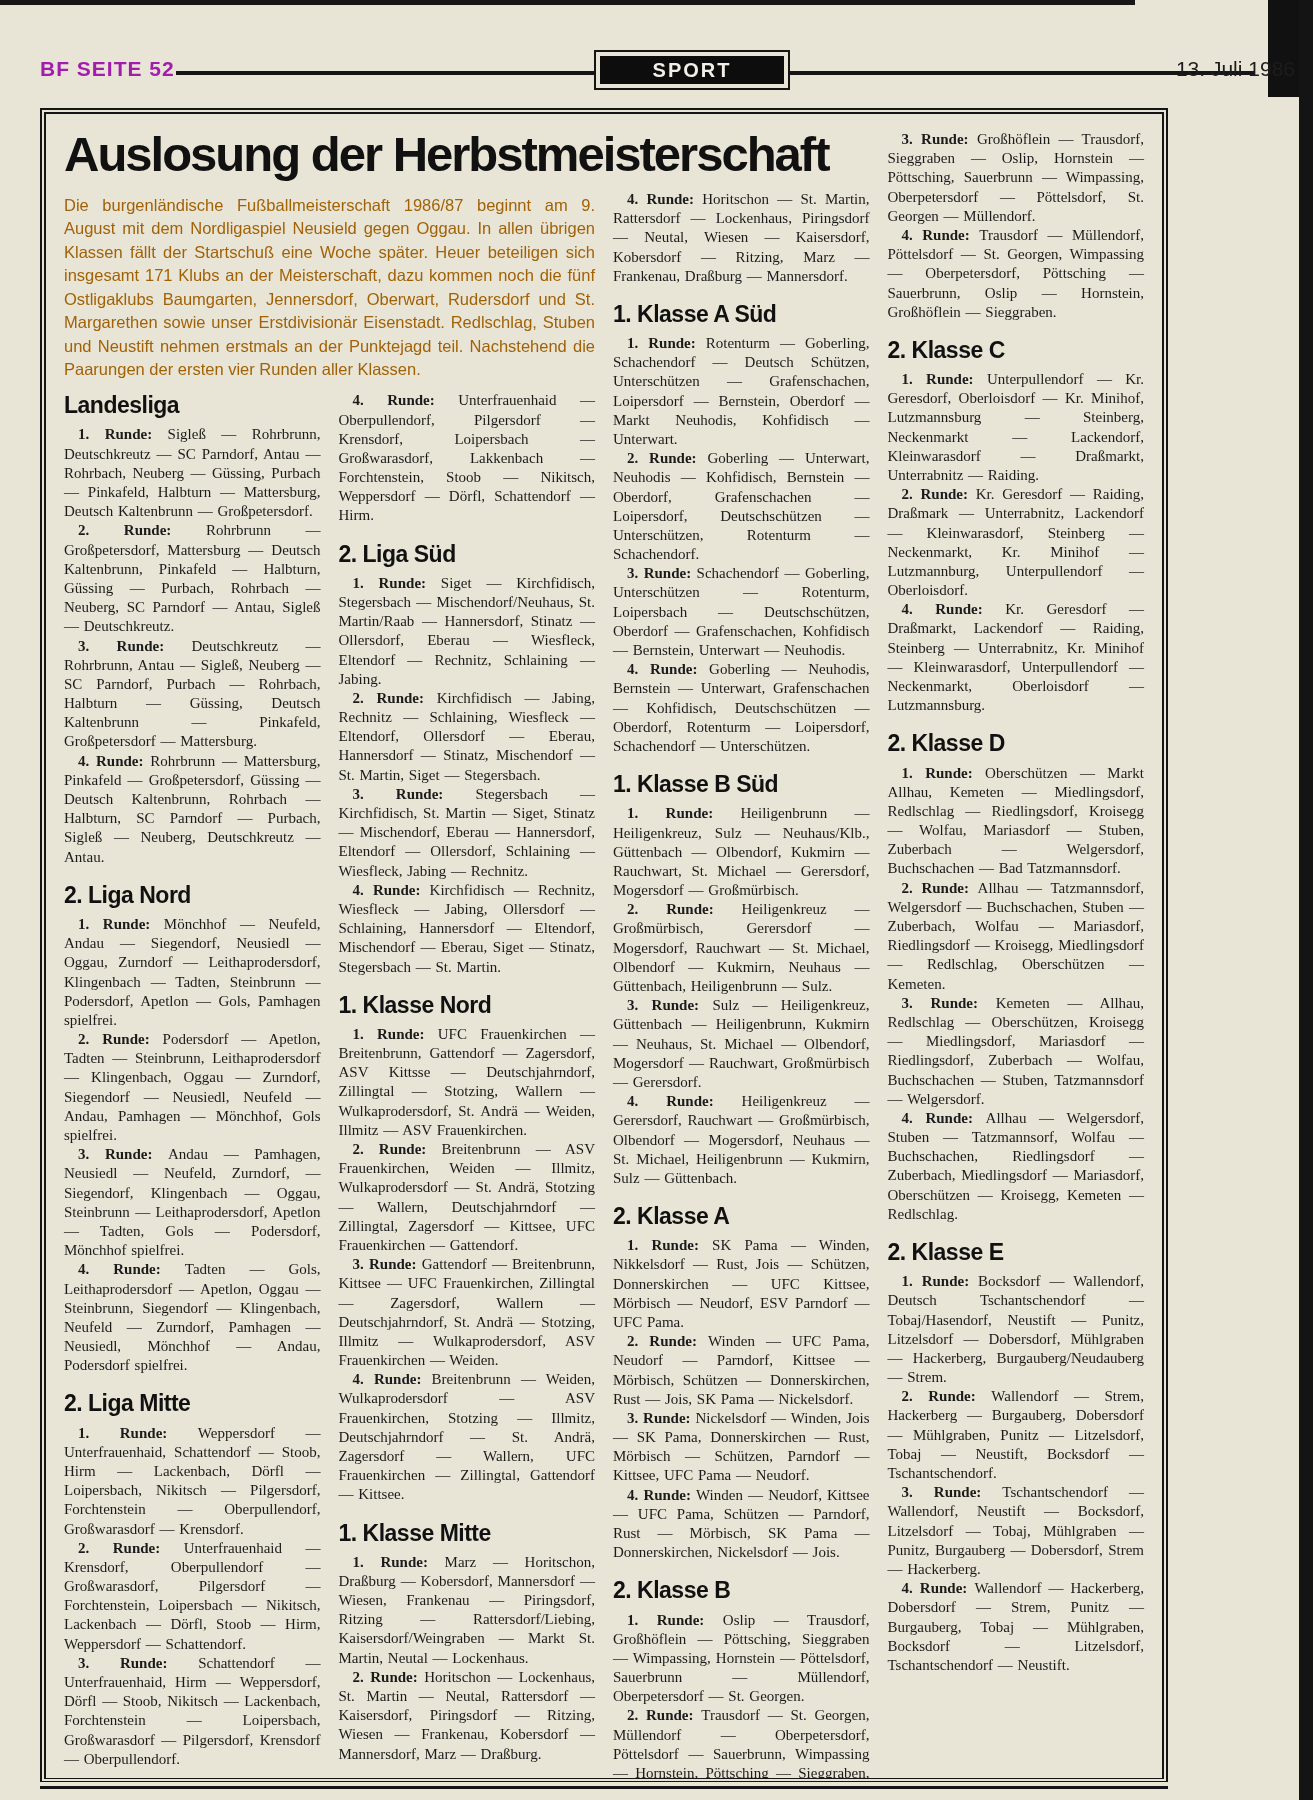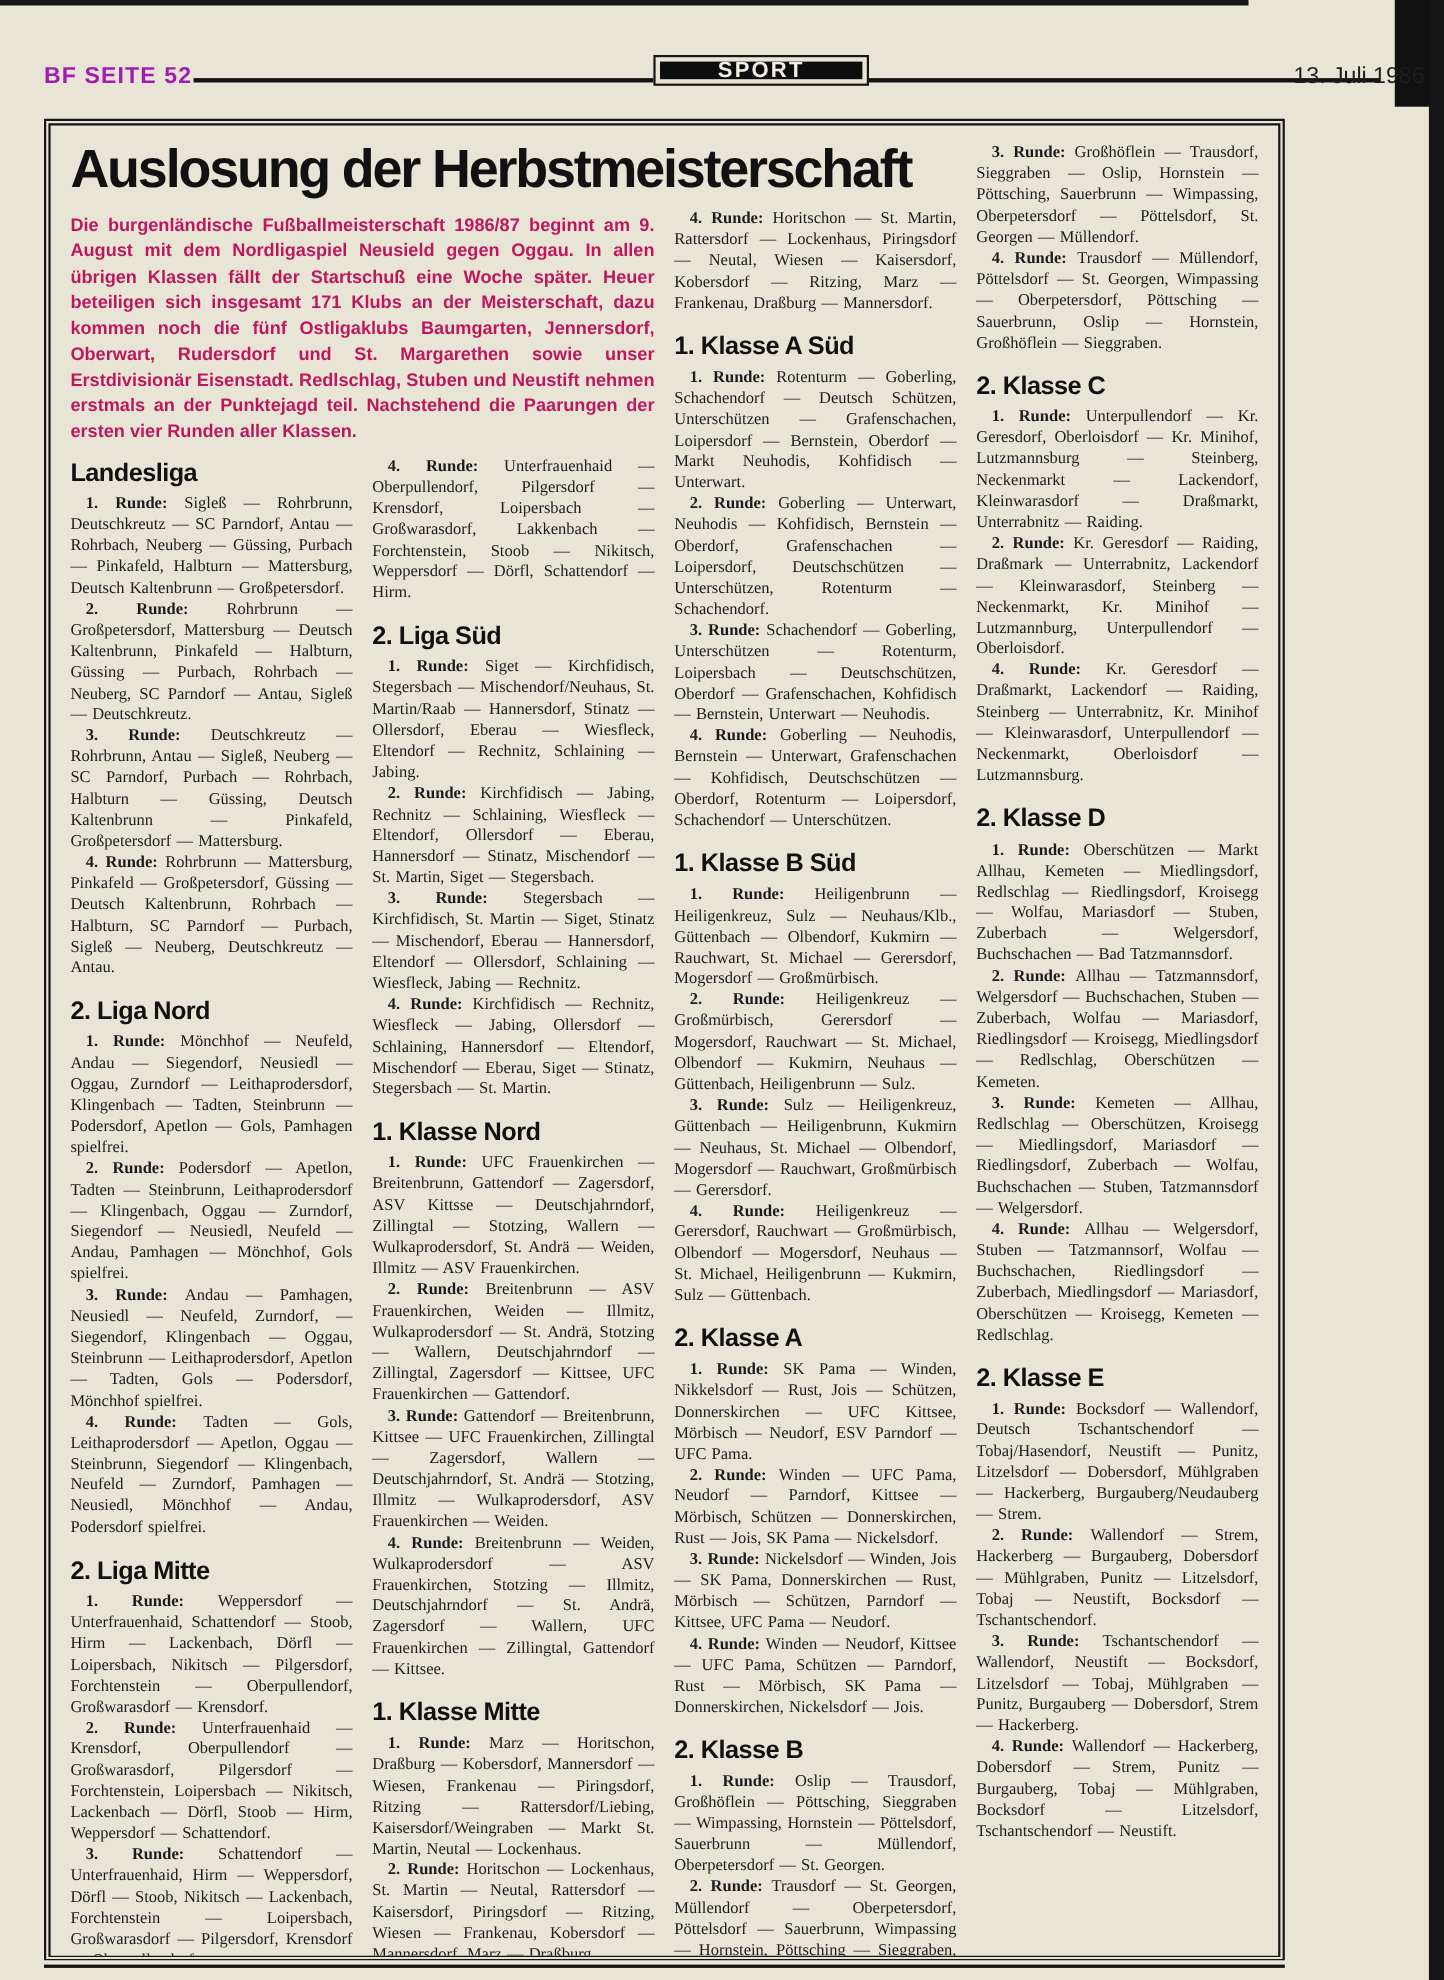--- a/index.html
+++ b/index.html
@@ -8,41 +8,41 @@
        font-family:"Liberation Serif","DejaVu Serif",serif;}
   
   .top-edge{position:absolute;left:0;top:0;width:1135px;height:5px;background:#171717;}
   .corner-block{position:absolute;left:1268px;top:0;width:45px;height:97px;background:#111;}
   .edge-strip{position:absolute;left:1299px;top:0;width:14px;height:1800px;background:#141414;}
   
   .hdr-left{position:absolute;left:40px;top:57px;
             font-family:"Liberation Sans",sans-serif;font-size:21px;font-weight:600;
             letter-spacing:1px;color:#a21caf;}
   .hdr-rule{position:absolute;left:176px;top:71px;width:1078px;height:4px;background:#151515;}
-  .sport-badge{position:absolute;left:594px;top:50px;width:196px;height:28px;
+  .sport-badge{position:absolute;left:594px;top:50px;width:196px;height:40px;
                background:#e9e5d6;border:2px solid #151515;padding:4px;box-sizing:border-box;}
   .sport-inner{width:100%;height:100%;background:#0d0d0d;display:flex;
                align-items:center;justify-content:center;}
   .sport-inner span{color:#f2efe6;font-family:"Liberation Sans",sans-serif;
                     font-weight:bold;font-size:20px;letter-spacing:2px;}
   .hdr-date{position:absolute;right:18px;top:57px;
             font-family:"Liberation Sans",sans-serif;font-size:21px;color:#1d1d1d;}
   
   .article-box{position:absolute;left:40px;top:108px;width:1128px;height:1674px;
                box-sizing:border-box;border:6px double #151515;border-bottom:4px double #151515;
                padding:16px 18px 10px;overflow:hidden;
                display:grid;grid-template-columns:repeat(4,1fr);column-gap:18px;
                grid-template-rows:auto auto 1fr;}
   .bottom-rule{position:absolute;left:40px;top:1786px;width:1128px;height:3px;background:#151515;}
   .headline{grid-column:1/4;grid-row:1;margin:0 0 10px;
             font-family:"Liberation Sans",sans-serif;font-weight:bold;
             font-size:49px;line-height:1.02;letter-spacing:-2px;color:#111;}
   .intro{grid-column:1/3;grid-row:2;margin:4px 0 10px;
-         font-family:"Liberation Sans",sans-serif;font-weight:bold;
-         font-size:16.5px;line-height:1.42;text-align:justify;color:#be185d;}
+         font-family:"Liberation Sans",sans-serif;font-weight:normal;
+         font-size:16.5px;line-height:1.42;text-align:justify;color:#a16207;}
   .col{min-width:0;}
   .col1{grid-column:1;grid-row:3;}
   .col2{grid-column:2;grid-row:3;}
   .col3{grid-column:3;grid-row:2/4;}
   .col4{grid-column:4;grid-row:1/4;}
   .sec-h{font-family:"Liberation Sans",sans-serif;font-weight:bold;
          font-size:23px;line-height:1.05;letter-spacing:-0.5px;margin:16px 0 8px;color:#111;}
   .col > .sec-h:first-child{margin-top:2px;}
   .round{margin:0;font-size:15px;line-height:1.28;text-align:justify;
          text-indent:14px;word-spacing:1px;}

